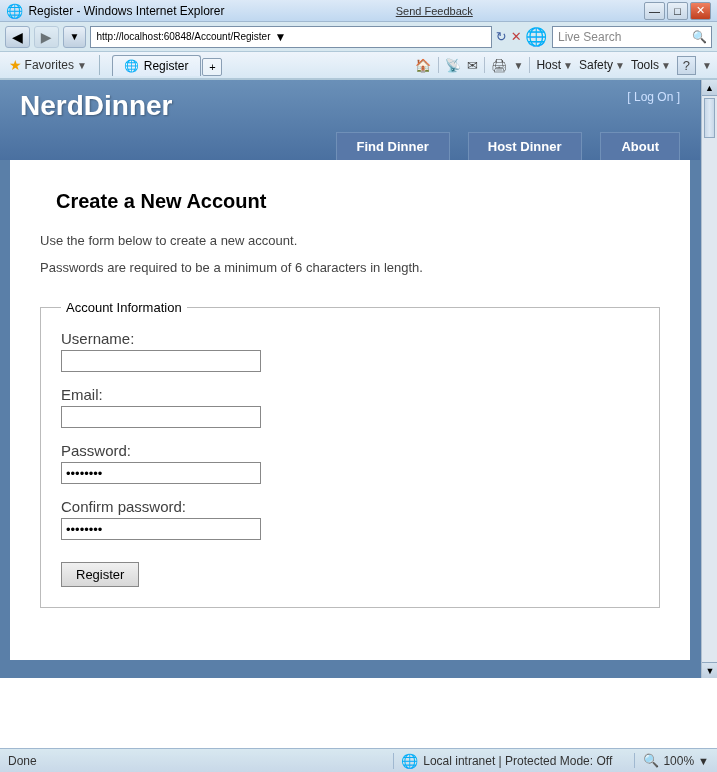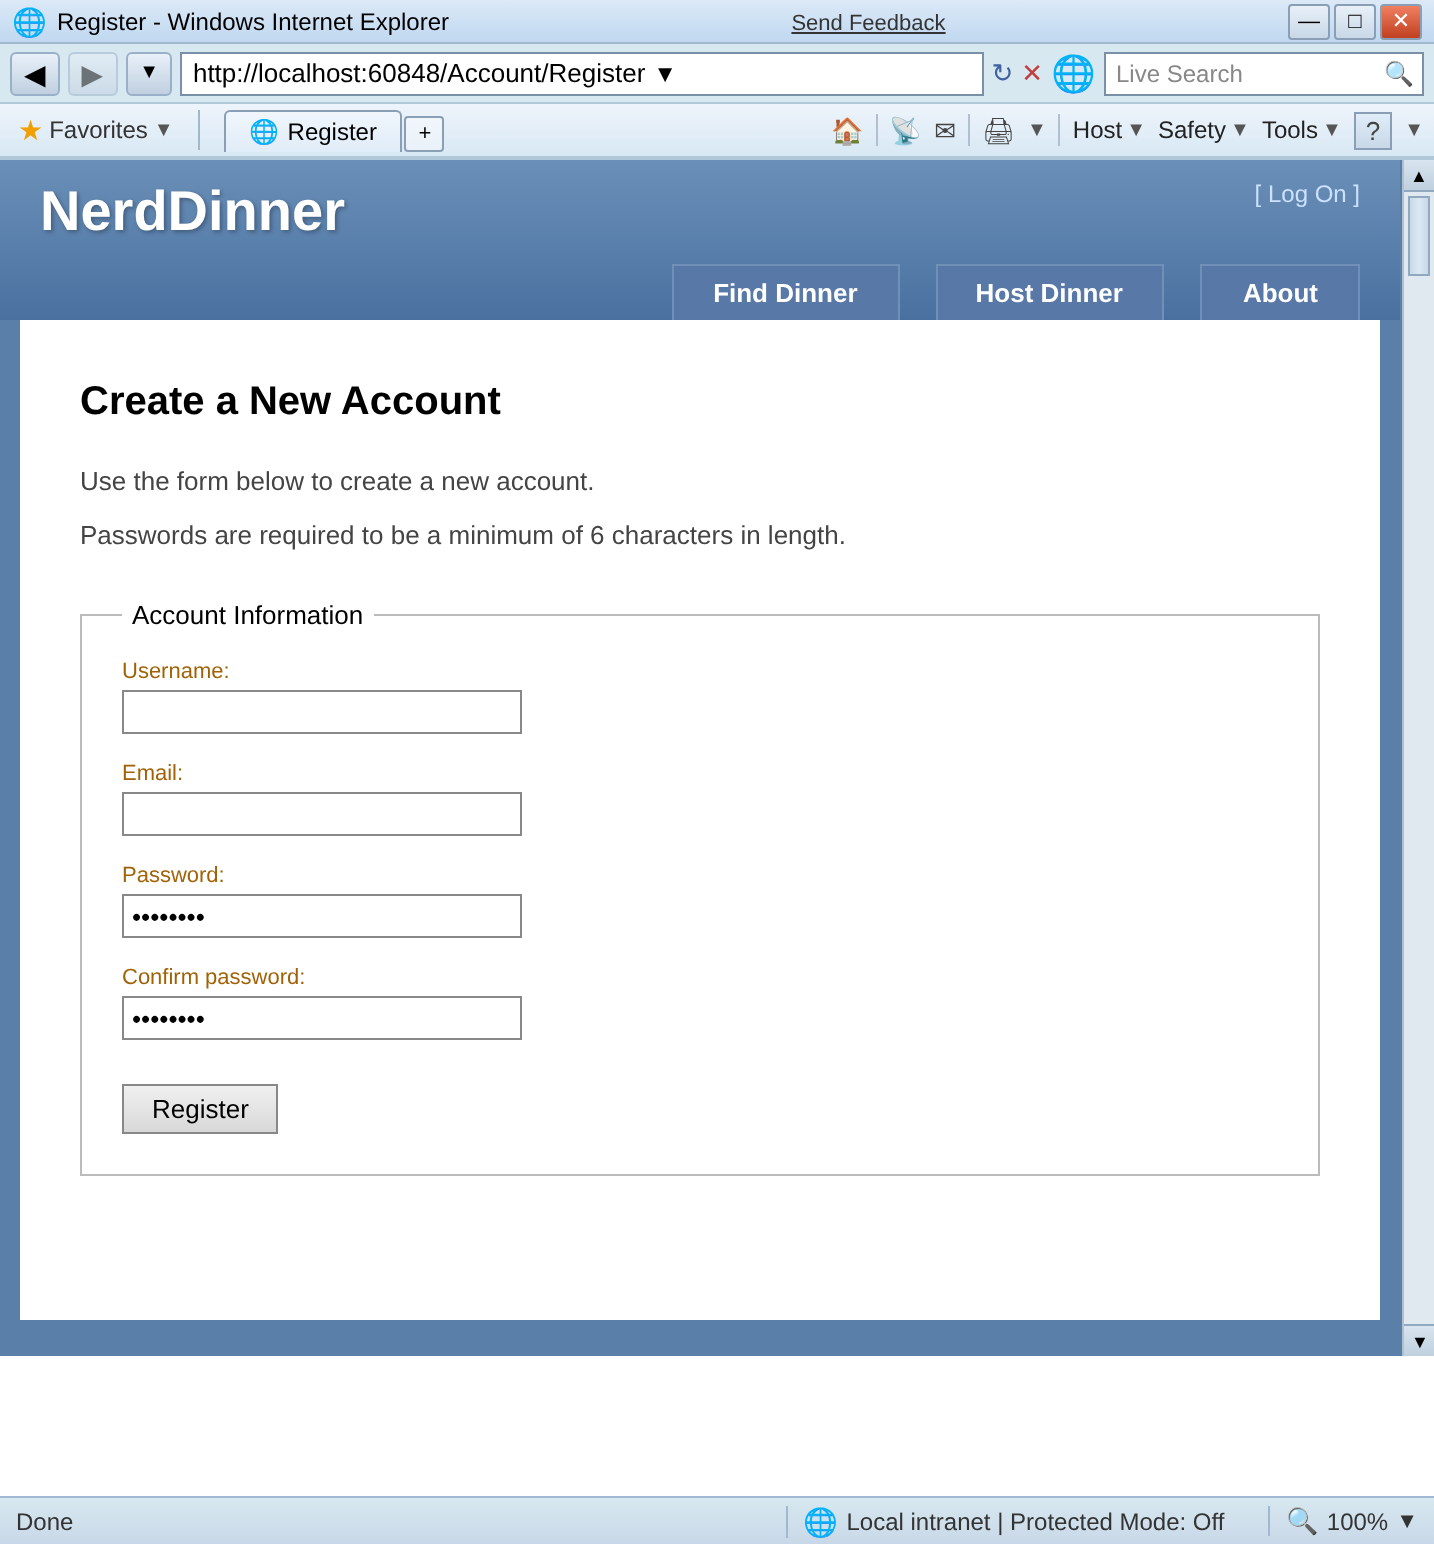--- a/index.html
+++ b/index.html
@@ -65,21 +65,21 @@
     .address-input {
       flex: 1;
       height: 22px;
       border: 1px solid #7a90a8;
       background: #fff;
       padding: 0 5px;
       font-size: 12px;
       display: flex;
       align-items: center;
     }
-    .address-text { font-size: 13px; color: #000; }
+    .address-text { font-size: 10px; color: #000; }
     .address-refresh { font-size: 13px; color: #4060a0; cursor: pointer; }
     .address-stop { color: #c04040; font-size: 13px; cursor: pointer; }
     .ie-logo { font-size: 18px; color: #0060c0; }
     .live-search {
       display: flex;
       align-items: center;
       background: #fff;
       border: 1px solid #7a90a8;
       height: 22px;
       width: 160px;
@@ -197,20 +197,21 @@
       background: #fff;
       margin: 0 10px;
       padding: 30px;
       min-height: 500px;
     }
     .page-heading {
       font-size: 20px;
       font-weight: bold;
       color: #000;
       margin-bottom: 20px;
+      margin-left: 16px;
     }
     .intro-text {
       color: #444;
       font-size: 13px;
       margin-bottom: 12px;
     }
     .password-note {
       color: #444;
       font-size: 13px;
       margin-bottom: 25px;
@@ -226,22 +227,22 @@
       font-size: 13px;
       font-weight: normal;
       color: #000;
       padding: 0 5px;
     }
     .form-group {
       margin-bottom: 14px;
     }
     .form-label {
       display: block;
-      font-size: 11px;
-      color: #a16207;
+      font-size: 15px;
+      color: #404040;
       margin-bottom: 3px;
     }
     .form-input {
       display: block;
       width: 200px;
       height: 22px;
       border: 1px solid #888;
       padding: 0 4px;
       font-size: 13px;
     }

